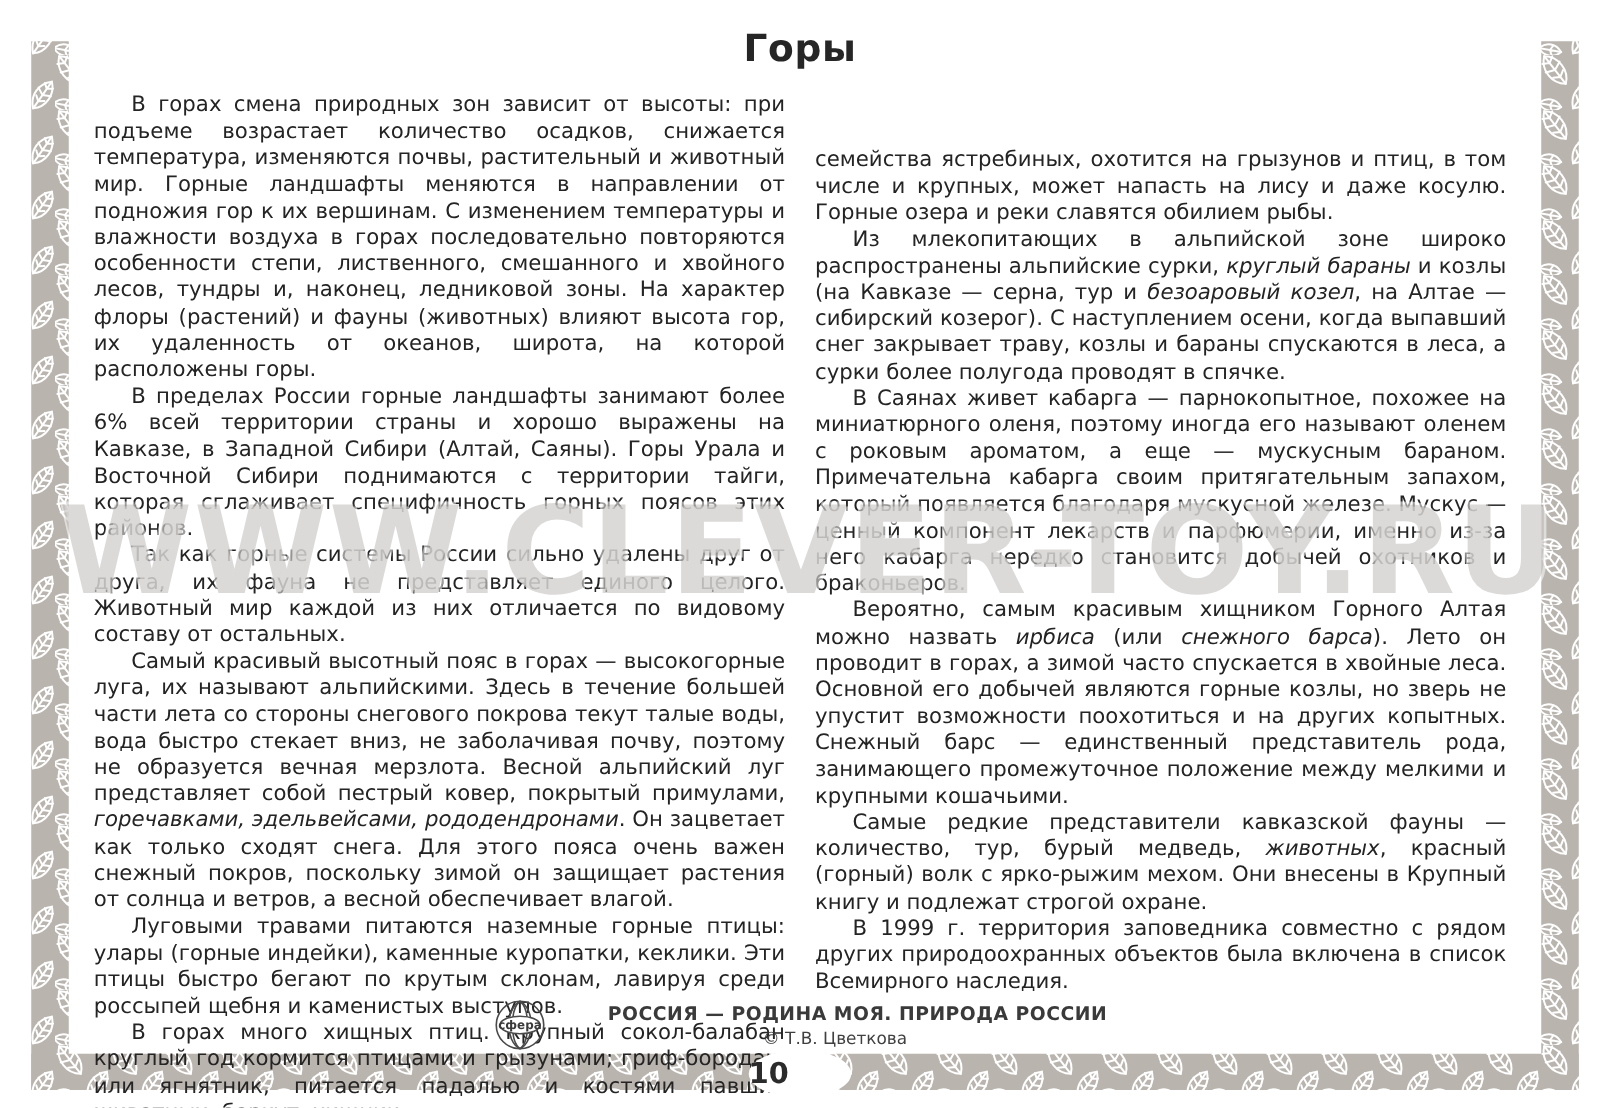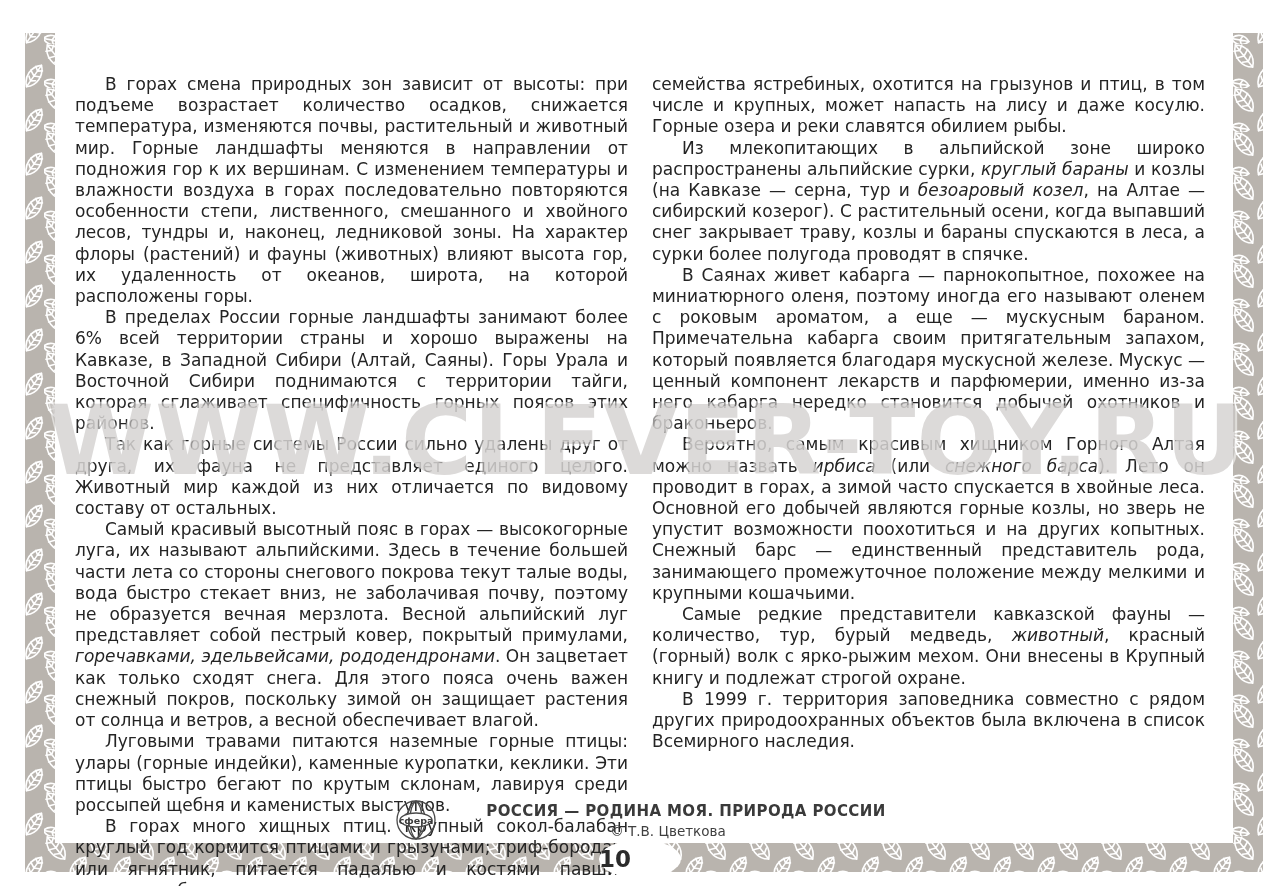--- a/index.html
+++ b/index.html
@@ -20,21 +20,21 @@
     position:absolute;top:74px;left:75px;right:75px;z-index:3;
     display:flex;gap:24px;
   }
   .col{flex:1 1 0;min-width:0;}
   .para{
     margin:0;text-align:justify;
     font-size:17px;line-height:21.2px;color:#242424;
     text-indent:30px;
     hyphens:auto;
   }
-  .para.noindent{text-indent:0;}
+  .para.noindent{text-indent:0;margin-top:44px;}
   .para i{font-style:italic;}
   .watermark{
     position:absolute;top:384px;left:12px;right:0;z-index:4;
     text-align:center;white-space:nowrap;
     font-size:97px;font-weight:bold;letter-spacing:1px;
     color:rgba(138,134,128,0.30);
     text-shadow:2px 2px 0 rgba(255,255,255,0.55),-2px -2px 0 rgba(255,255,255,0.55);
     pointer-events:none;
   }
   .footer{
@@ -74,36 +74,37 @@
             <path d="M0,-9 L0,9 M0,0 L4,-2 M0,0 L-4,-2"></path>
           </g>
         </g>
       </pattern>
     </defs>
     <rect x="25" y="33" width="30" height="839" fill="url(#leafpat)"></rect>
     <rect x="1233" y="33" width="30" height="839" fill="url(#leafpat)"></rect>
     <rect x="25" y="843" width="1238" height="29" fill="url(#leafpat)"></rect>
   </svg>
 
+  <h1 class="title">Горы</h1>
 
   <div class="columns">
     <div class="col" id="col-left">
         <p class="para"><span>В горах смена природных зон зависит от высоты: при подъеме возрастает количество осадков, снижается температура, изменяются почвы, растительный и животный мир. Горные ландшафты меняются в направлении от подножия гор к их вершинам. С изменением температуры и влажности воздуха в горах последовательно повторяются особенности степи, лиственного, смешанного и хвойного лесов, тундры и, наконец, ледниковой зоны. На характер флоры (растений) и фауны (животных) влияют высота гор, их удаленность от океанов, широта, на которой расположены горы.</span></p>
         <p class="para"><span>В пределах России горные ландшафты занимают более 6% всей территории страны и хорошо выражены на Кавказе, в Западной Сибири (Алтай, Саяны). Горы Урала и Восточной Сибири поднимаются с территории тайги, которая сглаживает специфичность горных поясов этих районов.</span></p>
         <p class="para"><span>Так как горные системы России сильно удалены друг от друга, их фауна не представляет единого целого. Животный мир каждой из них отличается по видовому составу от остальных.</span></p>
         <p class="para"><span>Самый красивый высотный пояс в горах — высокогорные луга, их называют альпийскими. Здесь в течение большей части лета со стороны снегового покрова текут талые воды, вода быстро стекает вниз, не заболачивая почву, поэтому не образуется вечная мерзлота. Весной альпийский луг представляет собой пестрый ковер, покрытый примулами, </span><i>горечавками, эдельвейсами, рододендронами</i><span>. Он зацветает как только сходят снега. Для этого пояса очень важен снежный покров, поскольку зимой он защищает растения от солнца и ветров, а весной обеспечивает влагой.</span></p>
         <p class="para"><span>Луговыми травами питаются наземные горные птицы: улары (горные индейки), каменные куропатки, кеклики. Эти птицы быстро бегают по крутым склонам, лавируя среди россыпей щебня и каменистых выступов.</span></p>
         <p class="para"><span>В горах много хищных птиц. Крупный сокол-балабан круглый год кормится птицами и грызунами; гриф-бородач, или ягнятник, питается падалью и костями павших животных; беркут, хищник</span></p>
       </div>
     <div class="col" id="col-right">
         <p class="para noindent"><span>семейства ястребиных, охотится на грызунов и птиц, в том числе и крупных, может напасть на лису и даже косулю. Горные озера и реки славятся обилием рыбы.</span></p>
-        <p class="para"><span>Из млекопитающих в альпийской зоне широко распространены альпийские сурки, </span><i>круглый бараны</i><span> и козлы (на Кавказе — серна, тур и </span><i>безоаровый козел</i><span>, на Алтае — сибирский козерог). С растительный осени, когда выпавший снег закрывает траву, козлы и бараны спускаются в леса, а сурки более полугода проводят в спячке.</span></p>
+        <p class="para"><span>Из млекопитающих в альпийской зоне широко распространены альпийские сурки, </span><i>круглый бараны</i><span> и козлы (на Кавказе — серна, тур и </span><i>безоаровый козел</i><span>, на Алтае — сибирский козерог). С наступлением осени, когда выпавший снег закрывает траву, козлы и бараны спускаются в леса, а сурки более полугода проводят в спячке.</span></p>
         <p class="para"><span>В Саянах живет кабарга — парнокопытное, похожее на миниатюрного оленя, поэтому иногда его называют оленем с роковым ароматом, а еще — мускусным бараном. Примечательна кабарга своим притягательным запахом, который появляется благодаря мускусной железе. Мускус — ценный компонент лекарств и парфюмерии, именно из-за него кабарга нередко становится добычей охотников и браконьеров.</span></p>
         <p class="para"><span>Вероятно, самым красивым хищником Горного Алтая можно назвать </span><i>ирбиса</i><span> (или </span><i>снежного барса</i><span>). Лето он проводит в горах, а зимой часто спускается в хвойные леса. Основной его добычей являются горные козлы, но зверь не упустит возможности поохотиться и на других копытных. Снежный барс — единственный представитель рода, занимающего промежуточное положение между мелкими и крупными кошачьими.</span></p>
-        <p class="para"><span>Самые редкие представители кавказской фауны — количество, тур, бурый медведь, </span><i>животный</i><span>, красный (горный) волк с ярко-рыжим мехом. Они внесены в Крупный книгу и подлежат строгой охране.</span></p>
+        <p class="para"><span>Самые редкие представители кавказской фауны — количество, тур, бурый медведь, </span><i>животных</i><span>, красный (горный) волк с ярко-рыжим мехом. Они внесены в Крупный книгу и подлежат строгой охране.</span></p>
         <p class="para"><span>В 1999 г. территория заповедника совместно с рядом других природоохранных объектов была включена в список Всемирного наследия.</span></p>
       </div>
   </div>
 
   <div class="watermark">WWW.CLEVER-TOY.RU</div>
 
   <div class="footer">
     <svg width="44" height="44" viewBox="0 0 44 44" aria-hidden="true">
       <g stroke="#4a4a4a" fill="none" stroke-width="1.3">
         <circle cx="22" cy="22" r="19"></circle>

